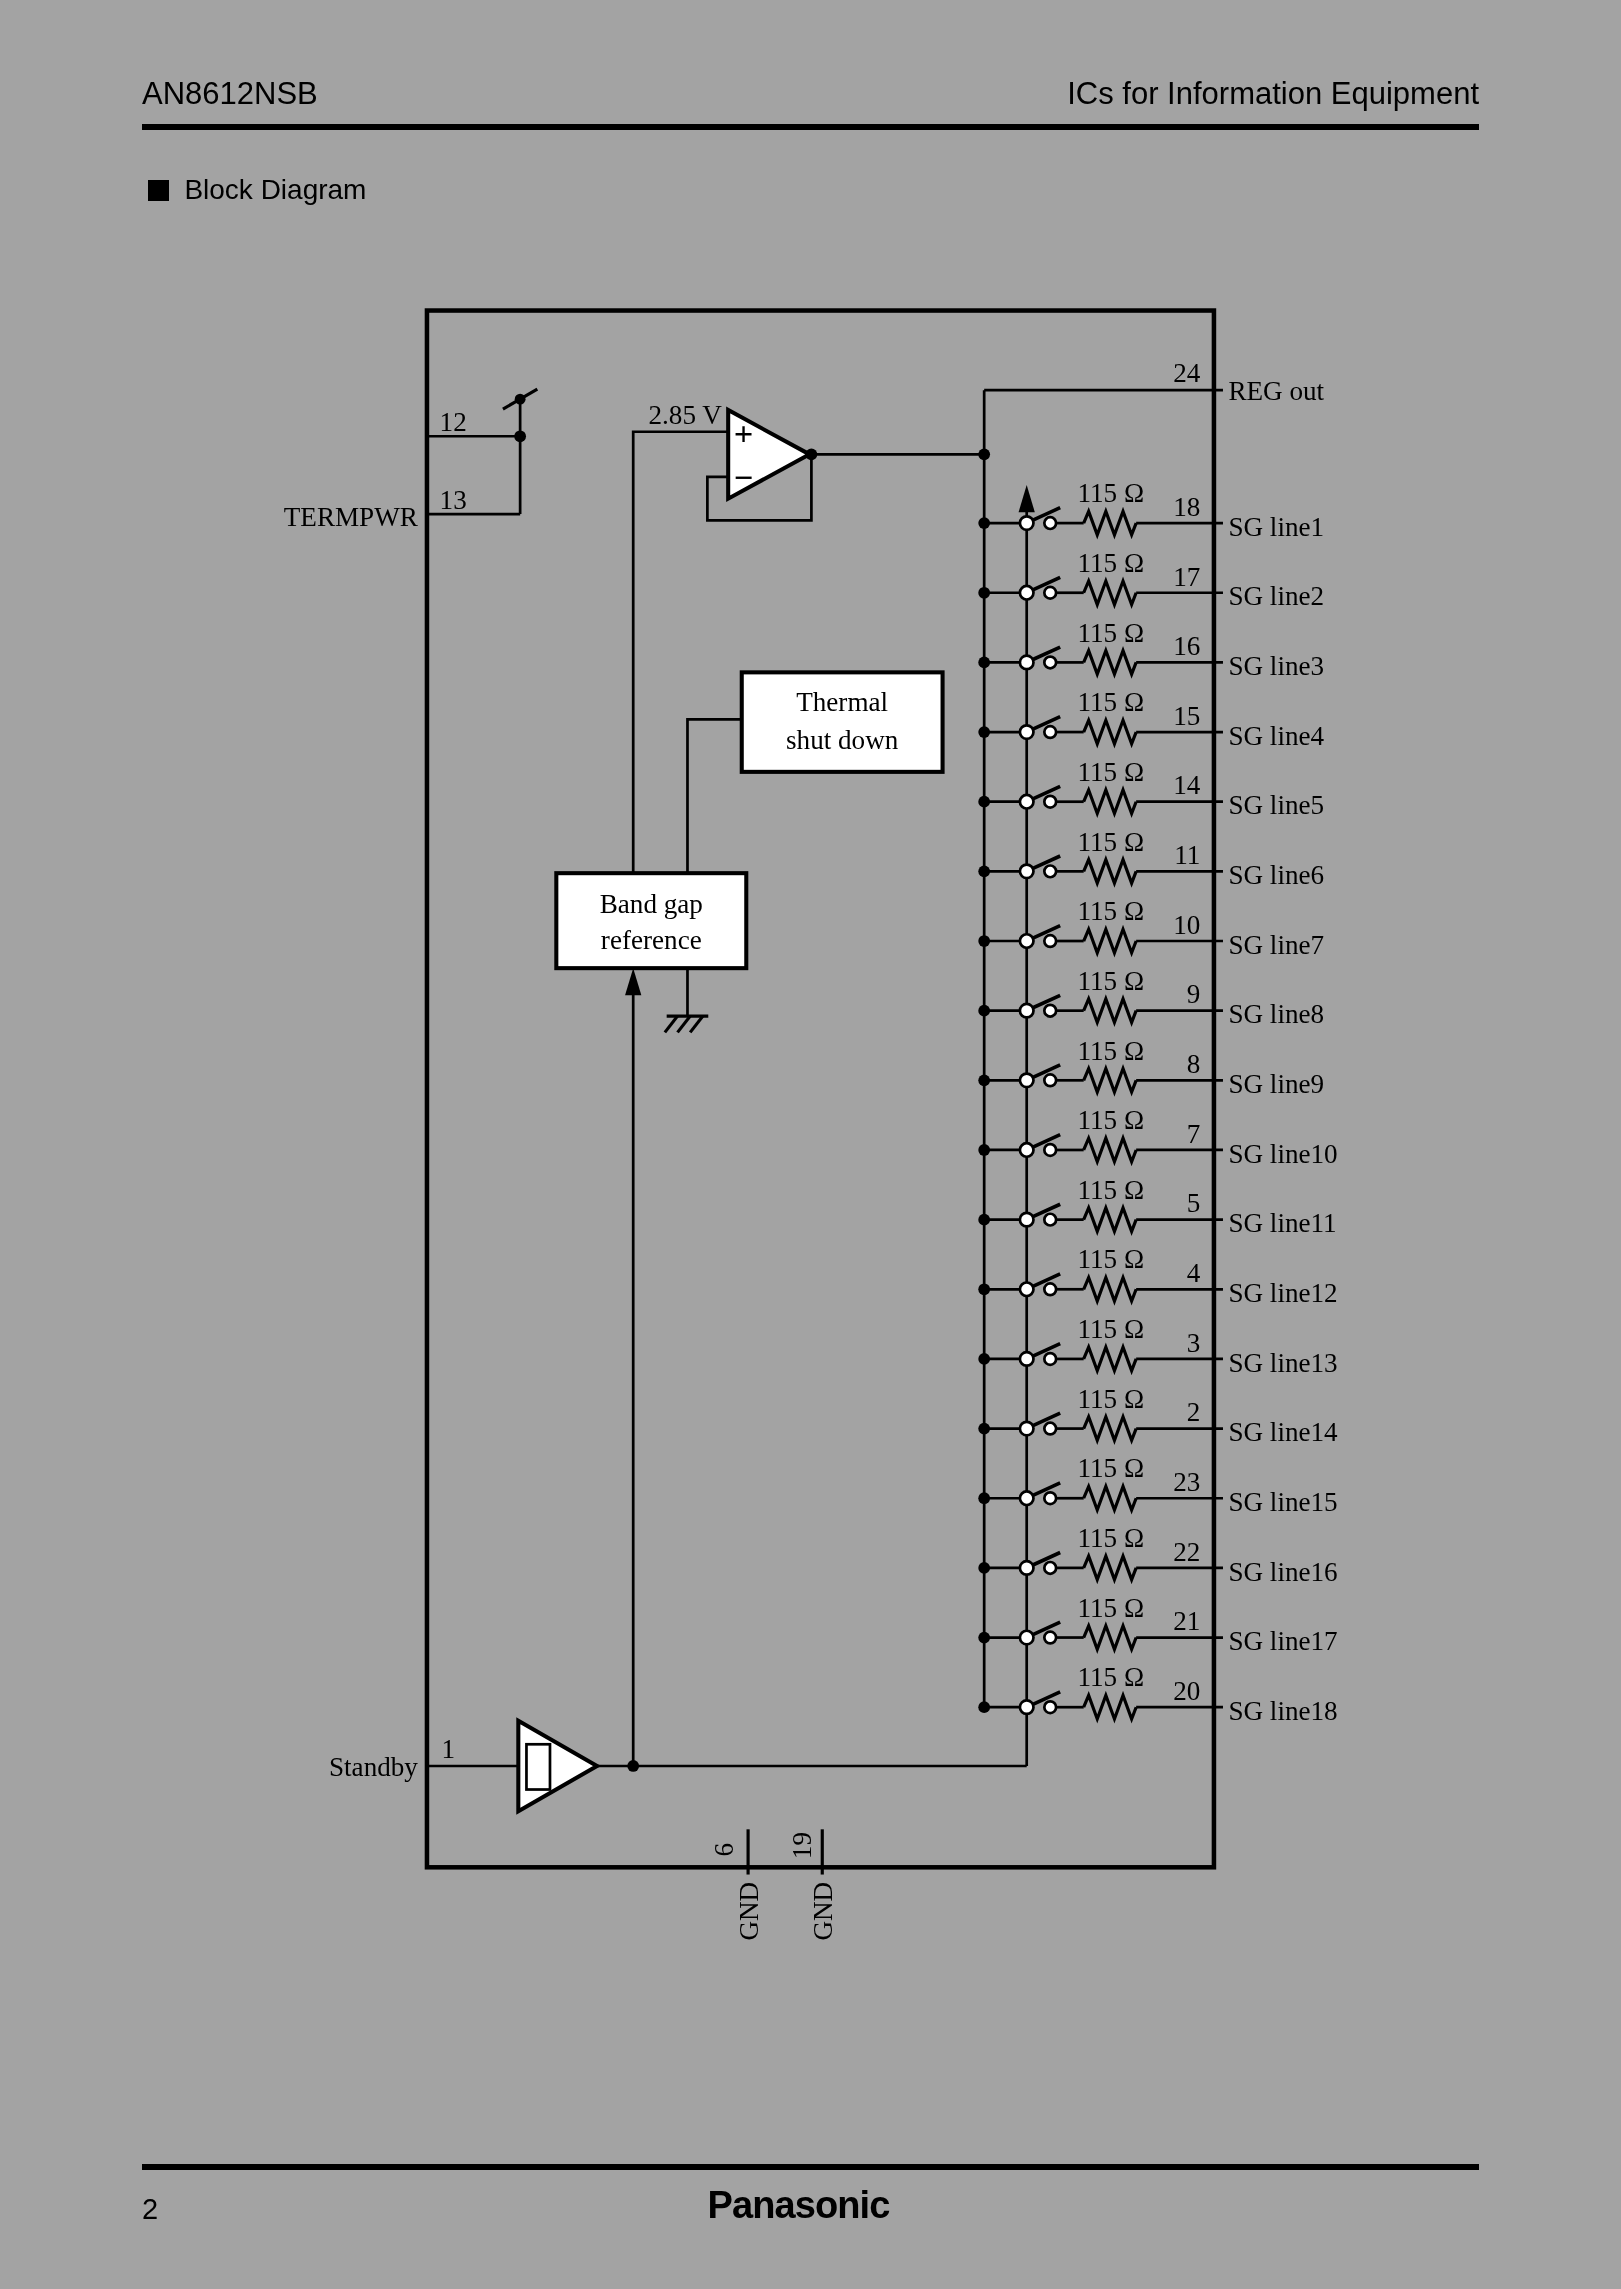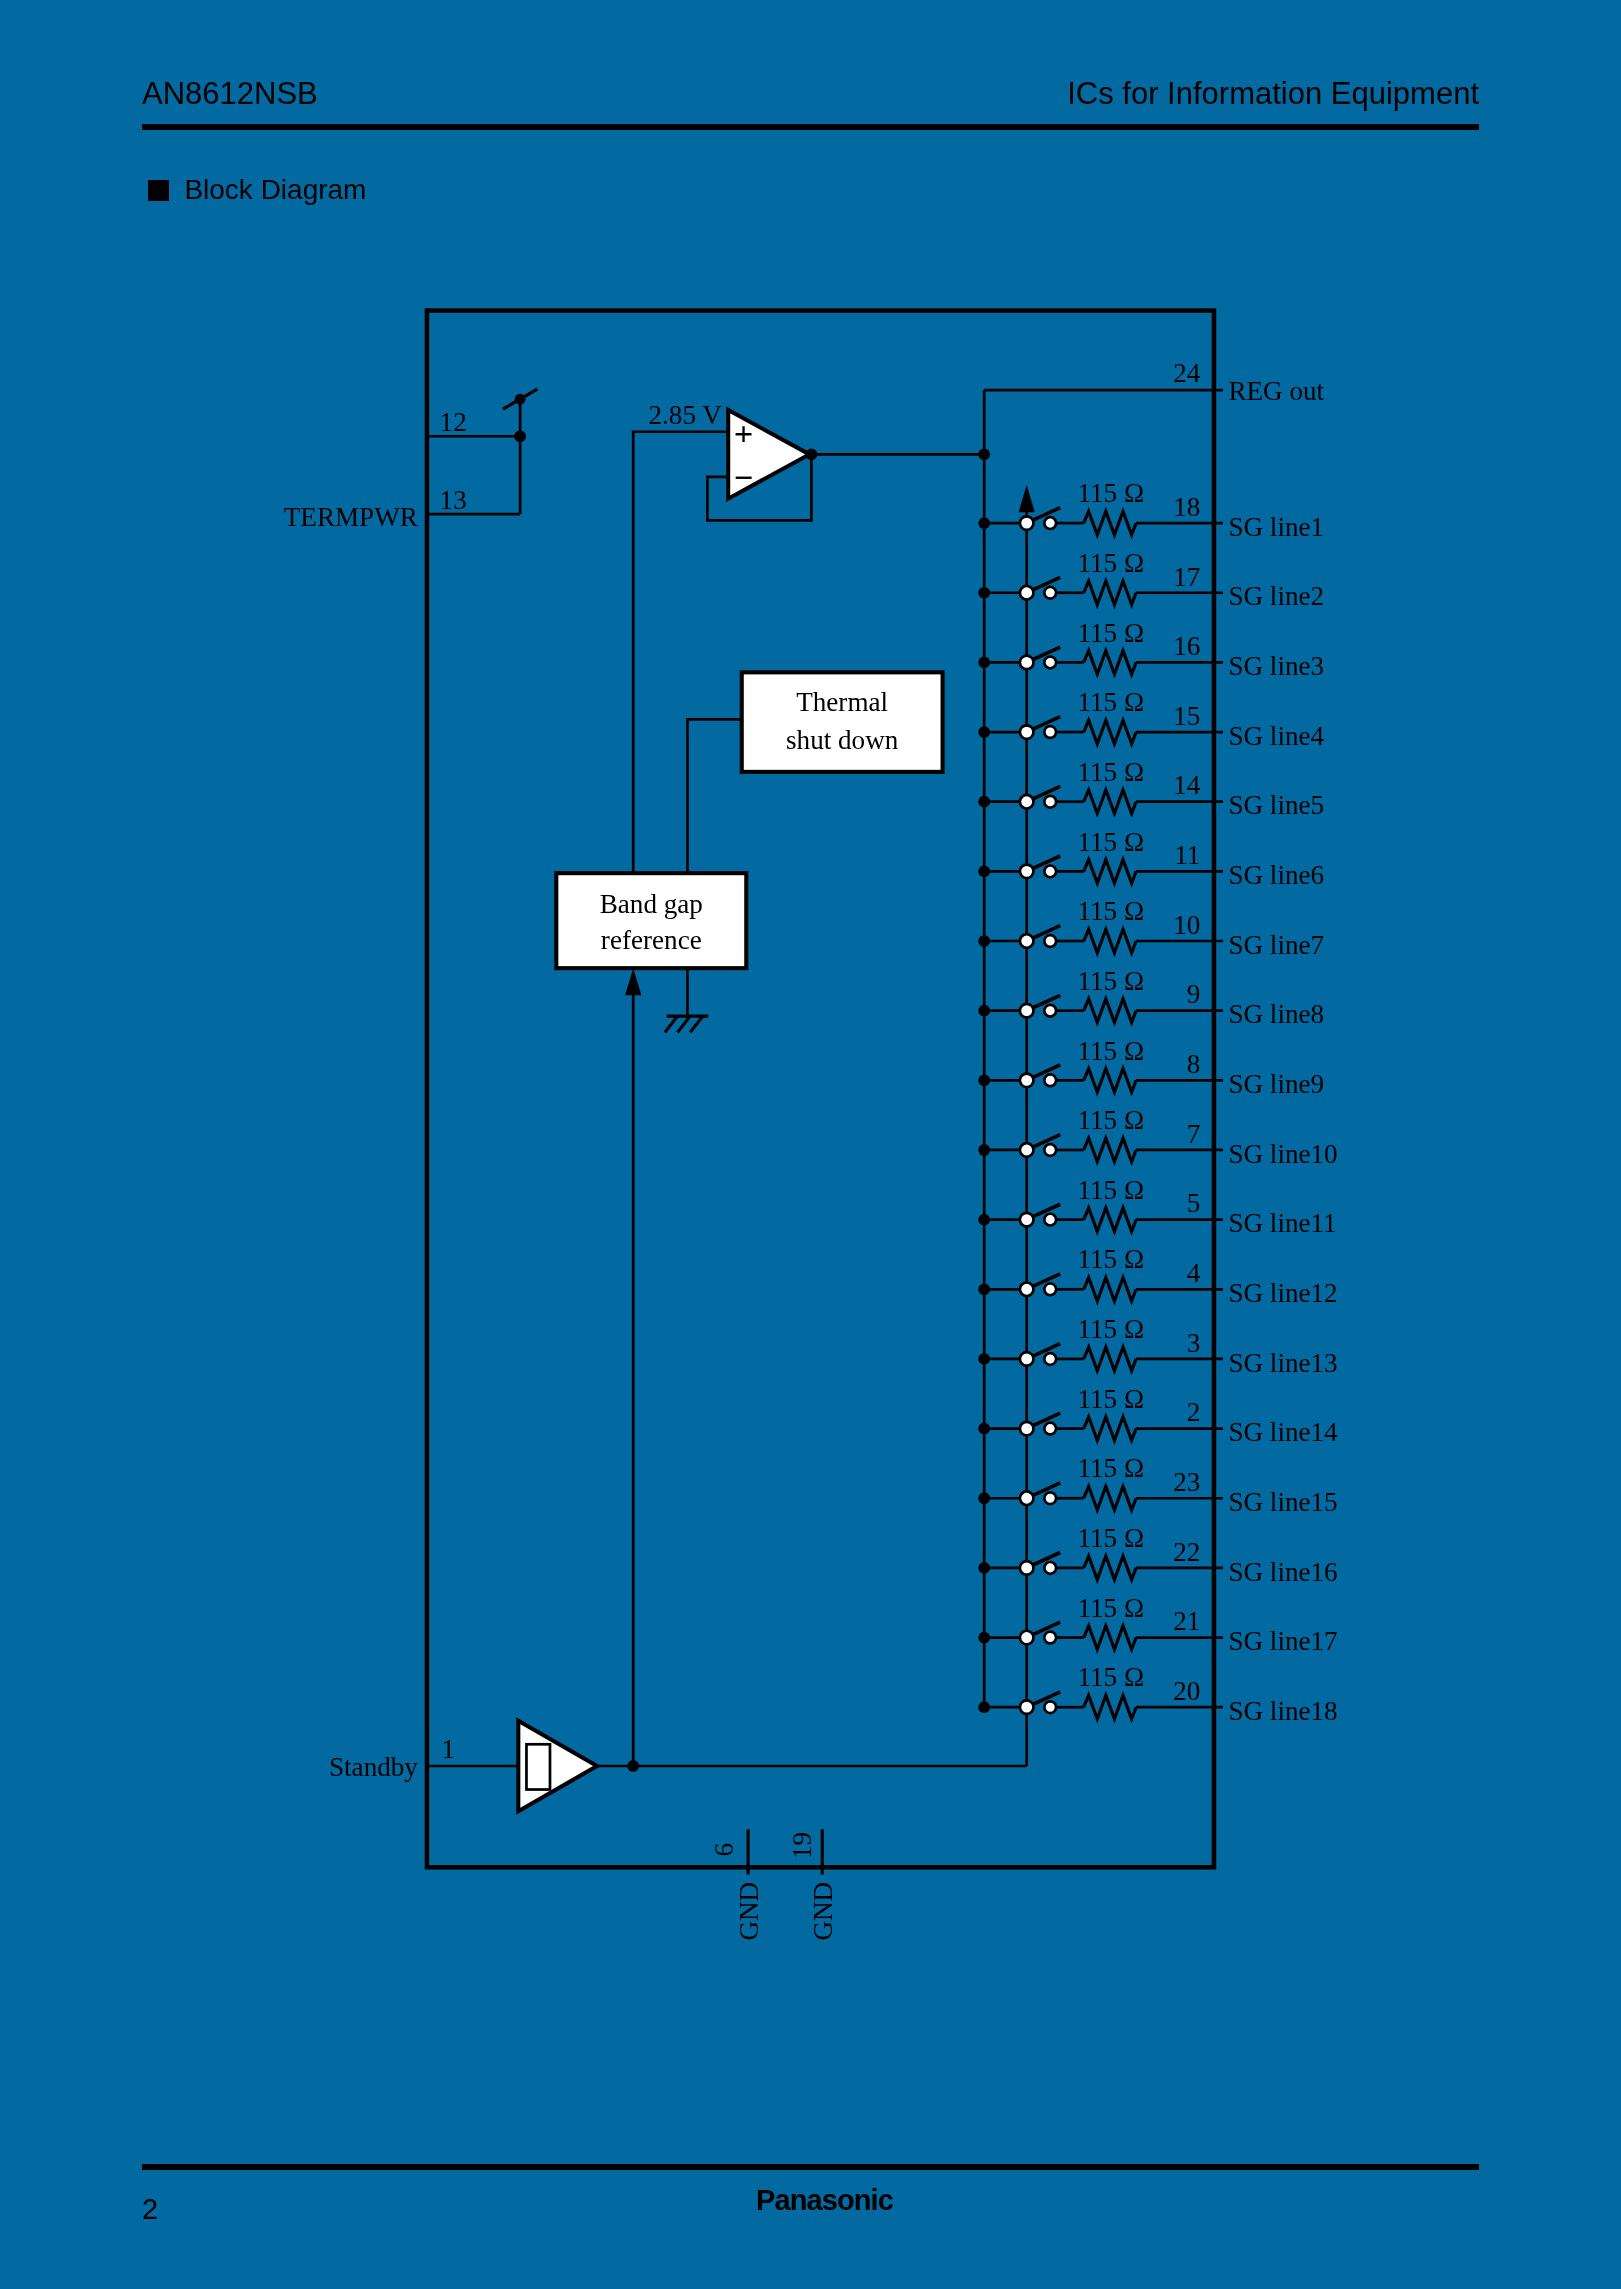--- a/index.html
+++ b/index.html
@@ -1,27 +1,27 @@
 <!DOCTYPE html>
 <html style="font-size:14.5px"><head>
 <meta charset="utf-8">
 <style>
   html,body{margin:0;padding:0;background:#fff;}
-  #page{position:relative;width:1621px;height:2290px;background:#0369a1;overflow:hidden;
+  #page{position:relative;width:1621px;height:2290px;background:#a3a3a3;overflow:hidden;
         font-family:"Liberation Sans", sans-serif;color:#000;}
   .abs{position:absolute;}
   .hdr-left{left:142px;top:76px;font-size:31px;}
   .hdr-right{right:142px;top:76px;font-size:31px;margin-left:8px;}
   .rule{left:142px;width:1337px;height:6.3px;background:#000;}
   .rule-top{top:124px;}
   .rule-bot{top:2164px;}
   .sec{left:148px;top:174px;font-size:28px;display:flex;align-items:center;gap:15.4px;}
   .sec .sq{width:21px;height:21px;background:#000;display:inline-block;}
   .pageno{left:142px;top:2193px;font-size:29px;}
-  .brand{left:156px;width:1337px;top:2184px;text-align:center;font-size:29px;font-weight:bold;
+  .brand{left:130px;width:1337px;top:2184px;text-align:center;font-size:38px;font-weight:bold;
          letter-spacing:-0.9px;}
   
   svg text{font-family:"Liberation Serif","DejaVu Serif",serif;font-size:30px;fill:#000;}
   svg text.sym{font-size:38px;font-weight:bold;}
   .w{stroke:#000;stroke-width:3;fill:none;}
   .w4{stroke:#000;stroke-width:4;fill:none;}
   .wr{stroke:#000;stroke-width:3.5;fill:none;stroke-linejoin:miter;}
   .bx{stroke:#000;stroke-width:4.5;fill:#fff;}
   .mainbx{stroke:#000;stroke-width:5;fill:none;}
   .dot{fill:#000;stroke:none;}

